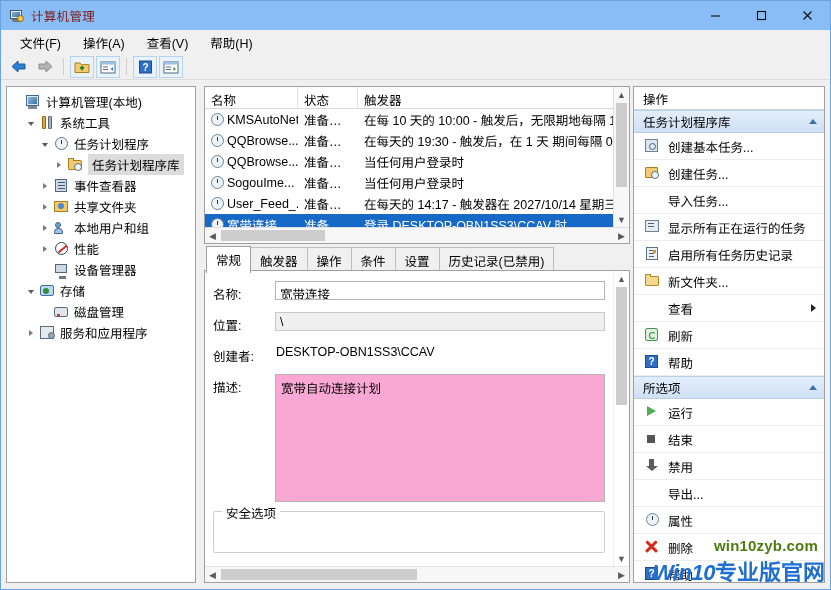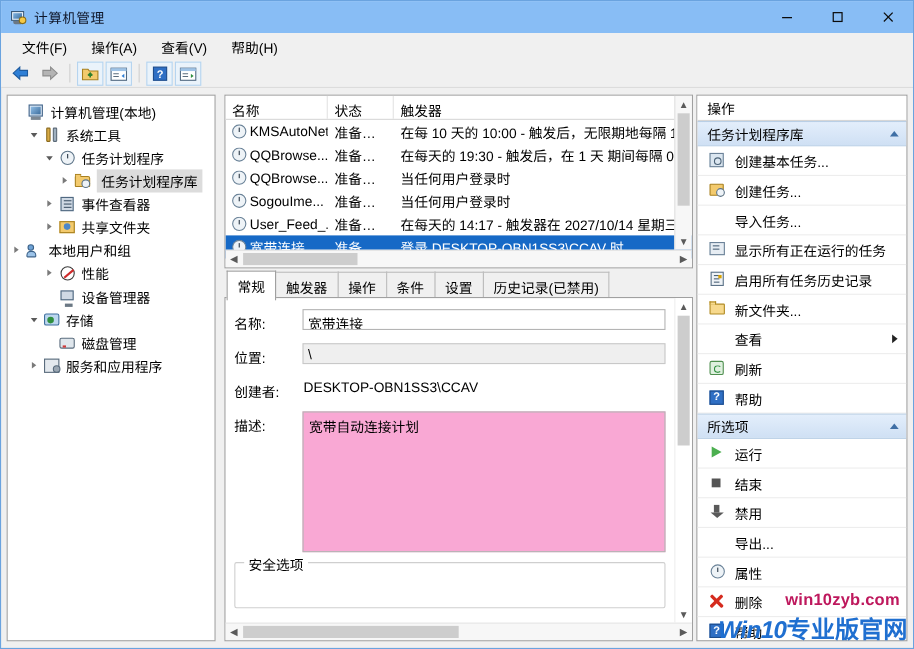--- a/index.html
+++ b/index.html
@@ -10,21 +10,21 @@
   }
   .win{position:absolute;inset:0;border:1px solid #6aa3df;background:#f0f0f0;box-sizing:border-box;}
 
   
   .titlebar{height:29px;background:#88bdf5;display:flex;align-items:center;position:relative;}
   .title-icon{width:16px;height:16px;margin:0 6px 0 8px;position:relative;flex:none;}
   .ti-mon{position:absolute;left:1px;top:2px;width:12px;height:9px;background:#e9f2fb;border:1px solid #3a5a7a;box-sizing:border-box;}
   .ti-mon:after{content:"";position:absolute;left:1px;top:1px;right:1px;bottom:1px;background:linear-gradient(135deg,#7fb2e0,#3e6f9e);}
   .ti-base{position:absolute;left:3px;top:11px;width:9px;height:3px;background:#6b7884;border-radius:0 0 2px 2px;}
   .ti-gear{position:absolute;left:8px;top:7px;width:7px;height:7px;background:#f6c945;border:1px solid #8a6b12;border-radius:50%;box-sizing:border-box;}
-  .title-text{font-size:12.5px;color:#0f172a;letter-spacing:.3px;}
+  .title-text{font-size:12.5px;color:#7f1d1d;letter-spacing:.3px;}
   .winbtns{position:absolute;right:0;top:0;height:29px;display:flex;}
   .wb{width:46px;height:29px;display:flex;align-items:center;justify-content:center;}
   .wb svg{display:block;}
 
   
   .menubar{height:24px;background:#f0f0f0;display:flex;align-items:center;padding-left:8px;}
   .menuitem{padding:3px 11px;font-size:12.5px;color:#000;}
 
   
   .toolbar{height:25px;background:#f0f0f0;display:flex;align-items:center;padding-left:6px;gap:2px;
@@ -145,21 +145,21 @@
   .ai-down{position:absolute;left:5px;top:1px;width:5px;height:7px;background:#5a5a5a;}
   .ai-down:after{content:"";position:absolute;left:-3.5px;top:7px;width:0;height:0;border-top:5px solid #5a5a5a;border-left:6px solid transparent;border-right:6px solid transparent;}
   .ai-prop{position:absolute;left:2px;top:1px;width:13px;height:13px;border-radius:50%;background:#eef3f7;border:1.4px solid #6a8298;box-sizing:border-box;}
   .ai-prop:after{content:"";position:absolute;left:4.8px;top:2.4px;width:1.2px;height:4px;background:#2b3a47;}
   .ai-del{position:absolute;left:1px;top:1px;width:13px;height:13px;}
   .ai-del:before,.ai-del:after{content:"";position:absolute;left:-1px;top:5px;width:15px;height:3.4px;background:#d52b1e;border-radius:1px;}
   .ai-del:before{transform:rotate(45deg);}
   .ai-del:after{transform:rotate(-45deg);}
 
   
-  .wm1{position:absolute;right:6px;bottom:28px;font-size:15px;font-weight:bold;color:#be185d;letter-spacing:.2px;font-family:"Liberation Sans",sans-serif;}
+  .wm1{position:absolute;right:6px;bottom:28px;font-size:15px;font-weight:bold;color:#4d7c0f;letter-spacing:.2px;font-family:"Liberation Sans",sans-serif;}
   .wm2{position:absolute;right:4px;bottom:2px;font-size:22px;font-weight:bold;font-style:italic;color:#1f6fd0;white-space:nowrap;letter-spacing:-.5px;}
   .wm2 .cn{font-style:normal;letter-spacing:0;}
 </style>
 </head>
 <body>
 
 <div class="win">
 
   <div class="titlebar">
     <div class="title-icon">
@@ -282,21 +282,21 @@
             </div>
             <div class="lbl">事件查看器</div>
           </div>
           <div class="trow" style="padding-left: 30px;">
             <div class="exp"><span class="chev"></span></div>
             <div class="ico">
               <div class="ic-share"></div>
             </div>
             <div class="lbl">共享文件夹</div>
           </div>
-          <div class="trow" style="">
+          <div class="trow" style="padding-left: 30px;">
             <div class="exp"><span class="chev"></span></div>
             <div class="ico">
               <div class="ic-users"></div>
             </div>
             <div class="lbl">本地用户和组</div>
           </div>
           <div class="trow" style="padding-left: 30px;">
             <div class="exp"><span class="chev"></span></div>
             <div class="ico">
               <div class="ic-perf"></div>

